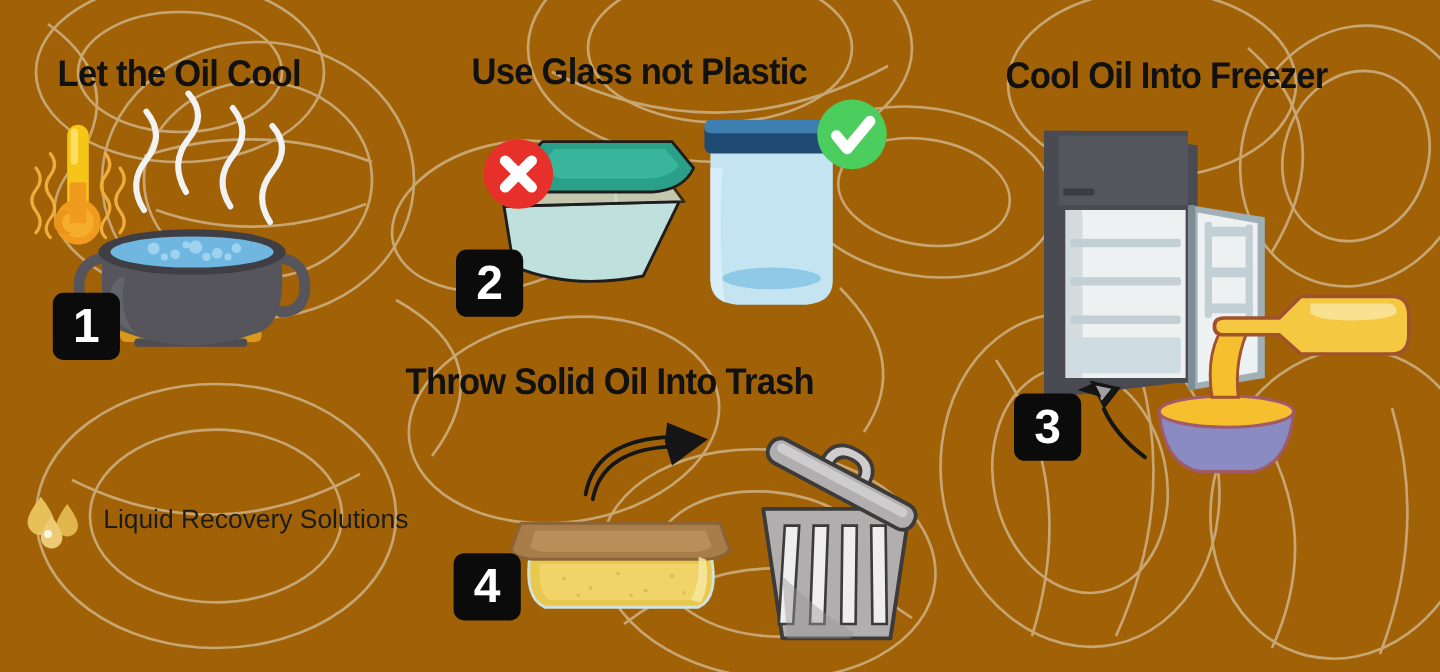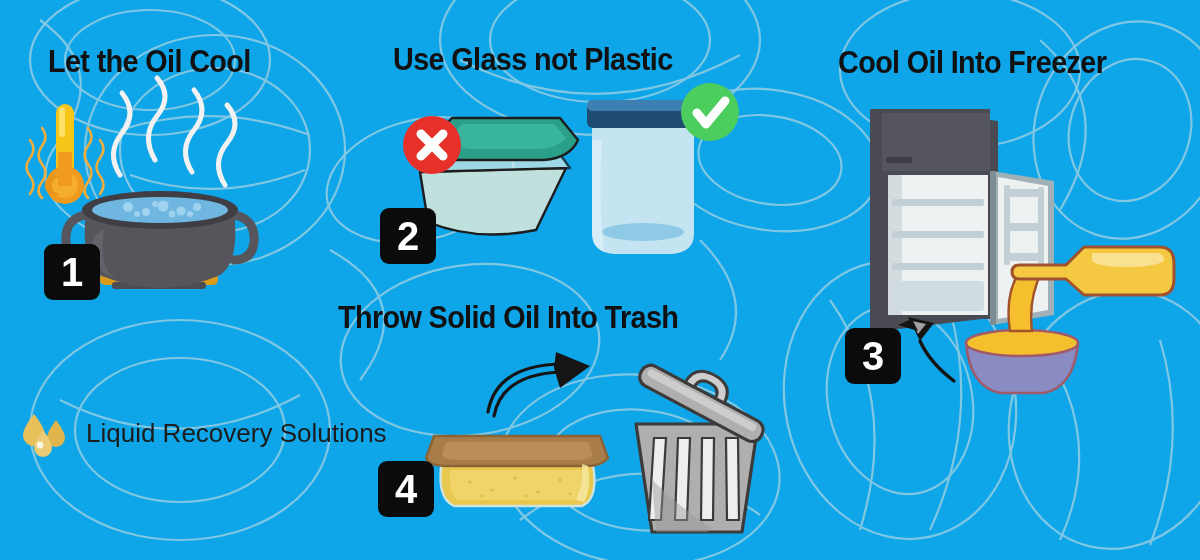--- a/index.html
+++ b/index.html
@@ -2,21 +2,21 @@
 <html><head>
 <meta charset="utf-8">
 <style>
   html,body{margin:0;padding:0;}
   body{
     width:1200px;height:560px;overflow:hidden;
     background:#fdfdfb;
     font-family:"Liberation Sans", sans-serif;
     position:relative;
   }
-  #infographic{position:relative;width:1200px;height:560px;overflow:hidden;background:#0ea5e9;}
+  #infographic{position:relative;width:1200px;height:560px;overflow:hidden;background:#a16207;}
 
   
   .watermark{position:absolute;inset:0;pointer-events:none;opacity:.5;}
 
   
   .heading{
     position:absolute;
     font-weight:bold;
     color:#111111;
     font-size:31px;
@@ -50,21 +50,21 @@
   #panel1{left:0px;top:80px;width:320px;height:240px;}
   #panel2{left:380px;top:80px;width:370px;height:200px;}
   #panel3{left:840px;top:95px;width:360px;height:310px;}
   #panel4{left:370px;top:350px;width:390px;height:200px;}
 
   svg{display:block;overflow:visible;}
 
   
   #footer{position:absolute;left:18px;top:412px;display:flex;align-items:center;gap:16px;}
   #footer-text{
-    font-size:26px;color:#1c1c1c;font-weight:normal;white-space:nowrap;
+    font-size:22px;color:#1c1c1c;font-weight:normal;white-space:nowrap;
     font-family:"Liberation Sans", sans-serif;
   }
 </style>
 </head>
 <body>
 
 <div id="infographic">
 
   <div class="watermark">
     <svg width="1200" height="560" viewBox="0 0 1200 560">

